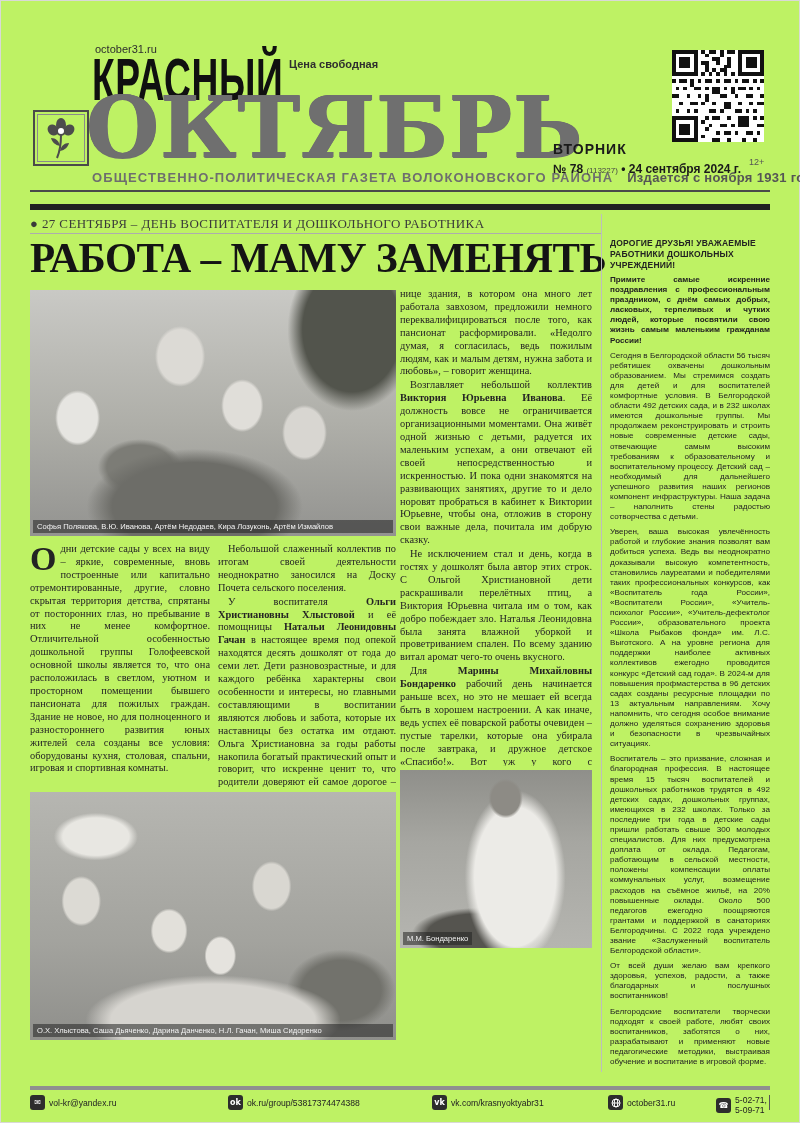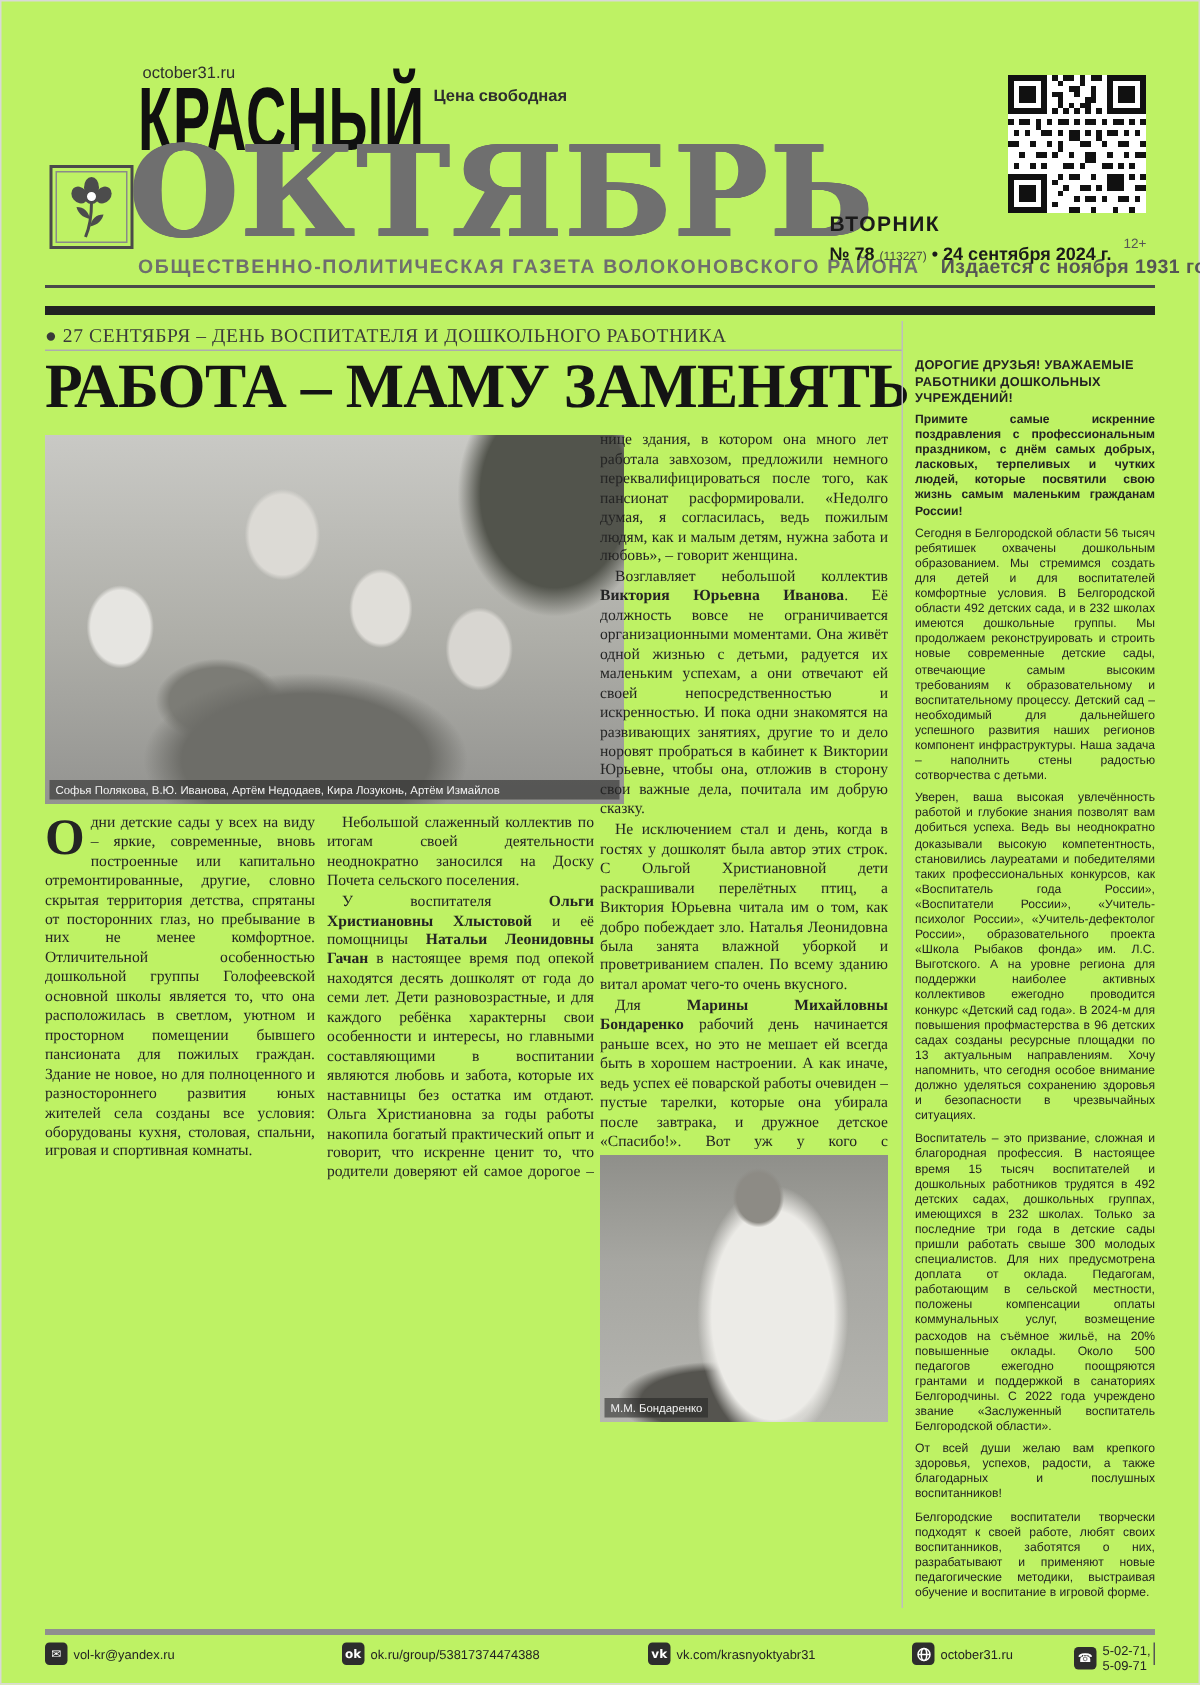--- a/index.html
+++ b/index.html
@@ -144,22 +144,25 @@
   </div>
   <div class="age">12+</div>
   <div class="hrule"></div>
 
   <div class="topbar"></div>
   <div class="kicker">● 27 СЕНТЯБРЯ – ДЕНЬ ВОСПИТАТЕЛЯ И ДОШКОЛЬНОГО РАБОТНИКА</div>
   <div class="kicker-rule"></div>
   <div class="headline">РАБОТА – МАМУ ЗАМЕНЯТЬ</div>
   <div class="vdivider"></div>
 
-  <div class="photo ph1" style="left:30px;top:290px;width:366px;height:246px;padding-left:20px;">
+  <div class="photo ph1" style="left:30px;top:290px;width:366px;height:246px;">
     <div class="cap">Софья Полякова, В.Ю. Иванова, Артём Недодаев, Кира Лозуконь, Артём Измайлов</div>
+  </div>
+  <div class="photo ph2" style="left:30px;top:792px;width:366px;height:248px;">
+    <div class="cap">О.Х. Хлыстова, Саша Дьяченко, Дарина Данченко, Н.Л. Гачан, Миша Сидоренко</div>
   </div>
   <div class="photo ph3" style="left:400px;top:770px;width:192px;height:178px;">
     <div class="cap small">М.М. Бондаренко</div>
   </div>
 
   <div class="acol" style="left:30px;top:543px;width:180px;height:247px;">
     <p class="noind">
       <span class="dropcap">О</span><span>дни детские сады у всех на виду – яркие, современные, вновь построенные или капитально отремонтированные, другие, словно скрытая территория детства, спрятаны от посторонних глаз, но пребывание в них не менее комфортное. Отличительной особенностью дошкольной группы Голофеевской основной школы является то, что она расположилась в светлом, уютном и просторном помещении бывшего пансионата для пожилых граждан. Здание не новое, но для полноценного и разностороннего развития юных жителей села созданы все условия: оборудованы кухня, столовая, спальни, игровая и спортивная комнаты.</span>
     </p>
   </div>

